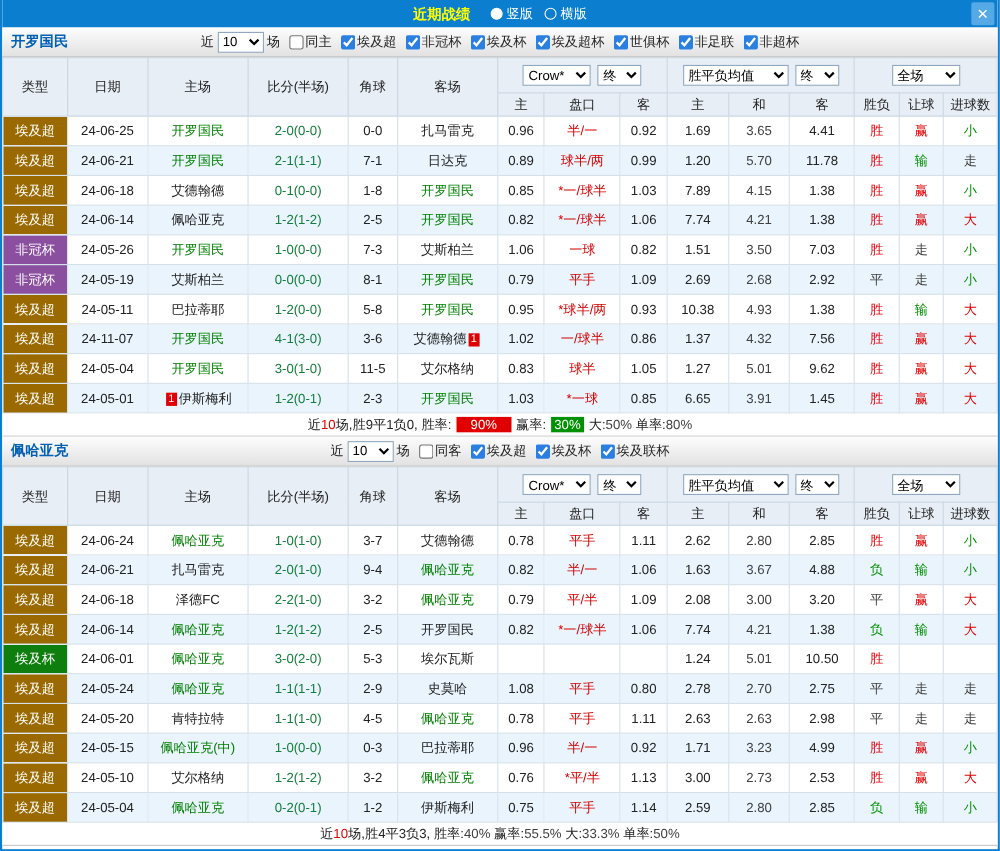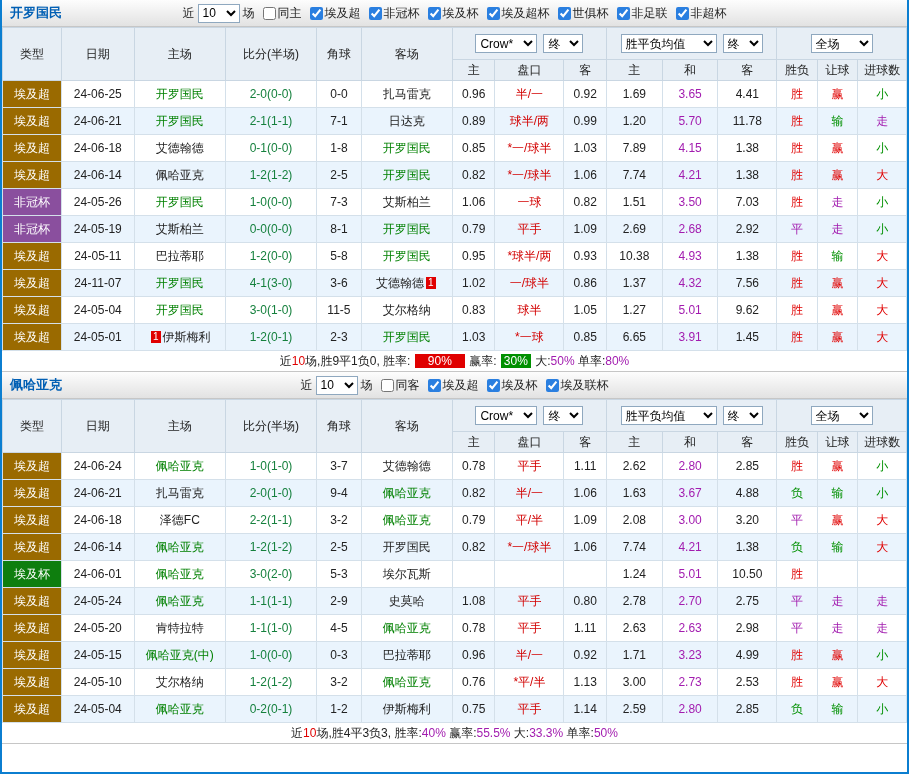--- a/index.html
+++ b/index.html
@@ -36,31 +36,45 @@
   td.type{color:#fff;font-size:12px;}
   td.type.tk-l{background:#9a6a00;}
   td.type.tk-c{background:#8a4f9e;}
   td.type.tk-k{background:#0e7e0e;}
   td.tname{cursor:pointer;}
   .focal{color:#008000;}
   td.score{color:#15803d;cursor:pointer;}
   td.line{color:#d20000;}
   .cr{color:#e00000;}
   .cg{color:#009000;}
-  .cb{color:#a21caf;}
+  .cb{color:#404040;}
   .card{display:inline-block;background:#e00000;color:#fff;font-size:10px;line-height:12px;padding:0 2px;margin:0 2px;vertical-align:1px;}
   
   .sec-foot{height:21px;display:flex;align-items:center;justify-content:center;border-bottom:1px solid #c6c6c6;background:#fff;white-space:pre;}
   .bdg-r{background:#e00000;color:#fff;padding:0 13px;margin:0 1px;}
   .bdg-g{background:#009000;color:#fff;padding:0 3px;margin:0 1px;}
 </style>
 </head>
 <body>
 
 <div class="app">
+  <div class="titlebar">
+    <div class="titlebar-center">
+      <span class="wtitle">近期战绩</span>
+      <label class="vradio">
+        <span class="rdot checked"></span>
+        <span>竖版</span>
+      </label>
+      <label class="vradio">
+        <span class="rdot"></span>
+        <span>横版</span>
+      </label>
+    </div>
+    <div class="close-btn">✕</div>
+  </div>
   <div id="sections">
       <div class="section">
         <div class="sec-head">
           <span class="team">开罗国民</span>
           <span class="filters">
             <span>近</span>
             <select style="width: 42px;"><option>10</option></select>
             <span>场</span>
             <label class="chk">
               <input type="checkbox" style="">
@@ -412,21 +426,21 @@
               <td class="cb">3.67</td>
               <td>4.88</td>
               <td class="cg">负</td>
               <td class="cg">输</td>
               <td class="cg">小</td>
             </tr>
             <tr>
               <td class="type tk-l">埃及超</td>
               <td>24-06-18</td>
               <td class="tname"><span>泽德FC</span></td>
-              <td class="score">2-2(1-1)</td>
+              <td class="score">2-2(1-0)</td>
               <td>3-2</td>
               <td class="tname focal"><span>佩哈亚克</span></td>
               <td>0.79</td>
               <td class="line">平/半</td>
               <td>1.09</td>
               <td>2.08</td>
               <td class="cb">3.00</td>
               <td>3.20</td>
               <td class="cb">平</td>
               <td class="cr">赢</td>

